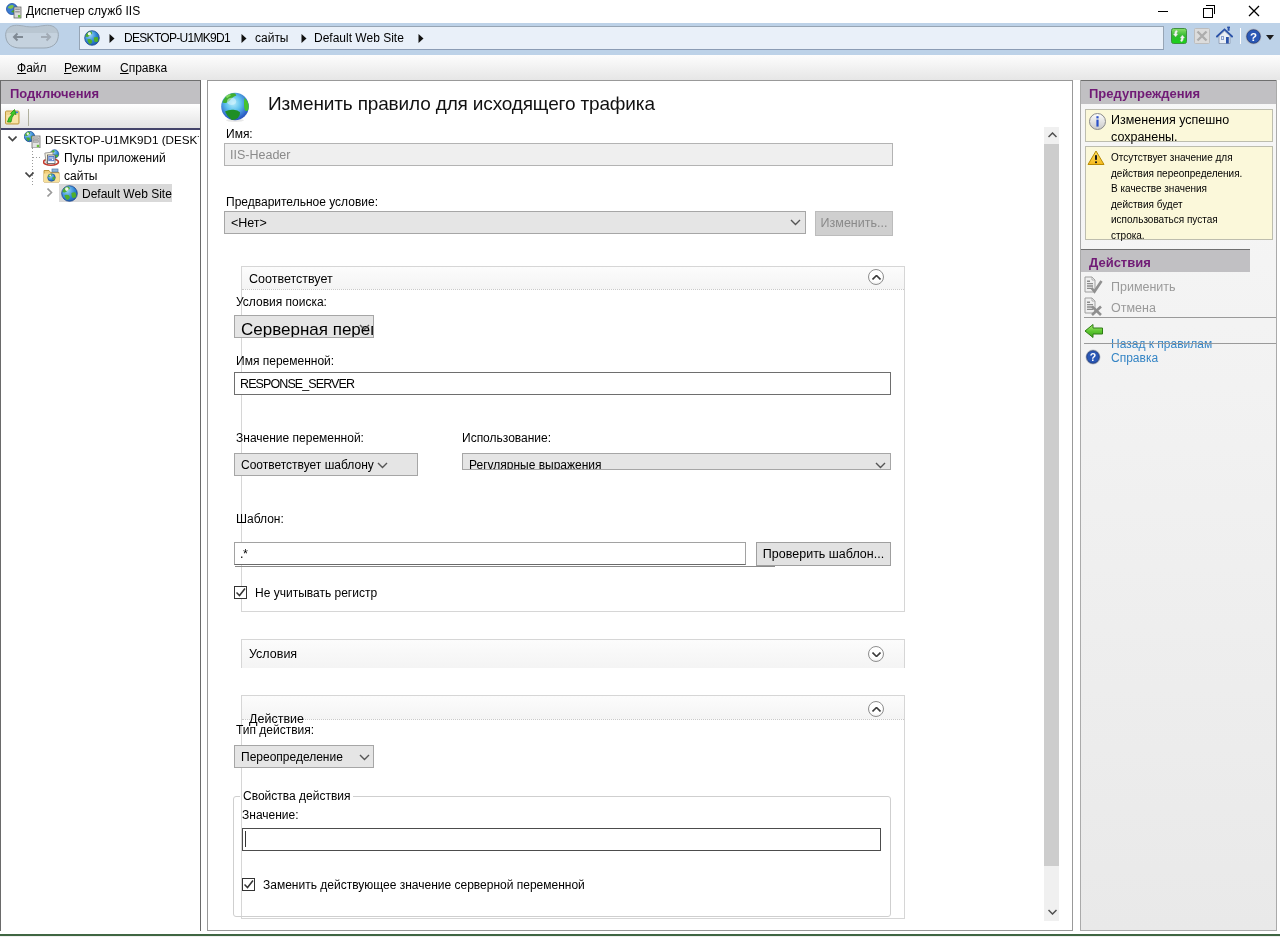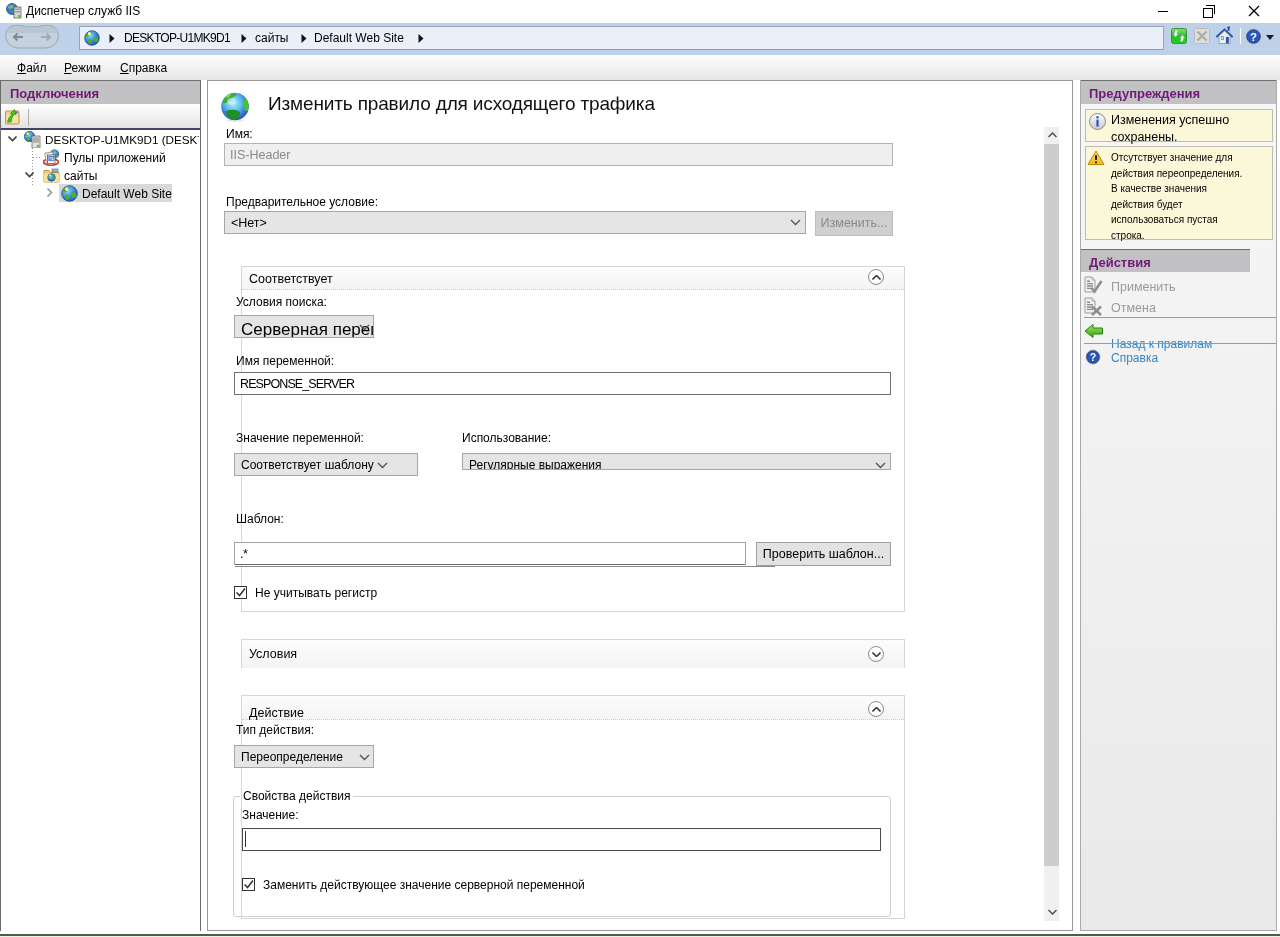--- a/index.html
+++ b/index.html
@@ -289,21 +289,21 @@
   <div class="grphead" style="height:28px;border-bottom:none;"></div>
   <div class="grptitle" style="top:7px;">Условия</div>
 </div>
 <div class="collbtn" style="left:868px;top:646px;"></div>
 <svg class="chev" style="left:872px;top:652px;" width="9" height="5">
     <path d="M0.5 0.5 L4.5 4.5 L8.5 0.5" stroke="#3a3a3a" stroke-width="1.6" fill="none"></path>
   </svg>
 
 <div class="grp" style="left:229px;top:695px;width:664px;height:224px;">
   <div class="grphead" style="height:23px;"></div>
-  <div class="grptitle" style="top:10px;">Действие</div>
+  <div class="grptitle" style="top:16px;">Действие</div>
 </div>
 <div class="collbtn" style="left:868px;top:701px;"></div>
 <svg class="chev" style="left:872px;top:707px;" width="9" height="5">
     <path d="M0.5 4.5 L4.5 0.5 L8.5 4.5" stroke="#3a3a3a" stroke-width="1.6" fill="none"></path>
   </svg>
 
 <div class="lbl" style="left:236px;top:723px;">Тип действия:</div>
 <div class="combo" style="left:234px;top:745px;width:140px;height:23px;">Переопределение</div>
 <svg class="chev" style="left:359px;top:754px;" width="11" height="7">
     <path d="M1 1 L5.5 5.5 L10 1" stroke="#555" stroke-width="1.4" fill="none"></path>

